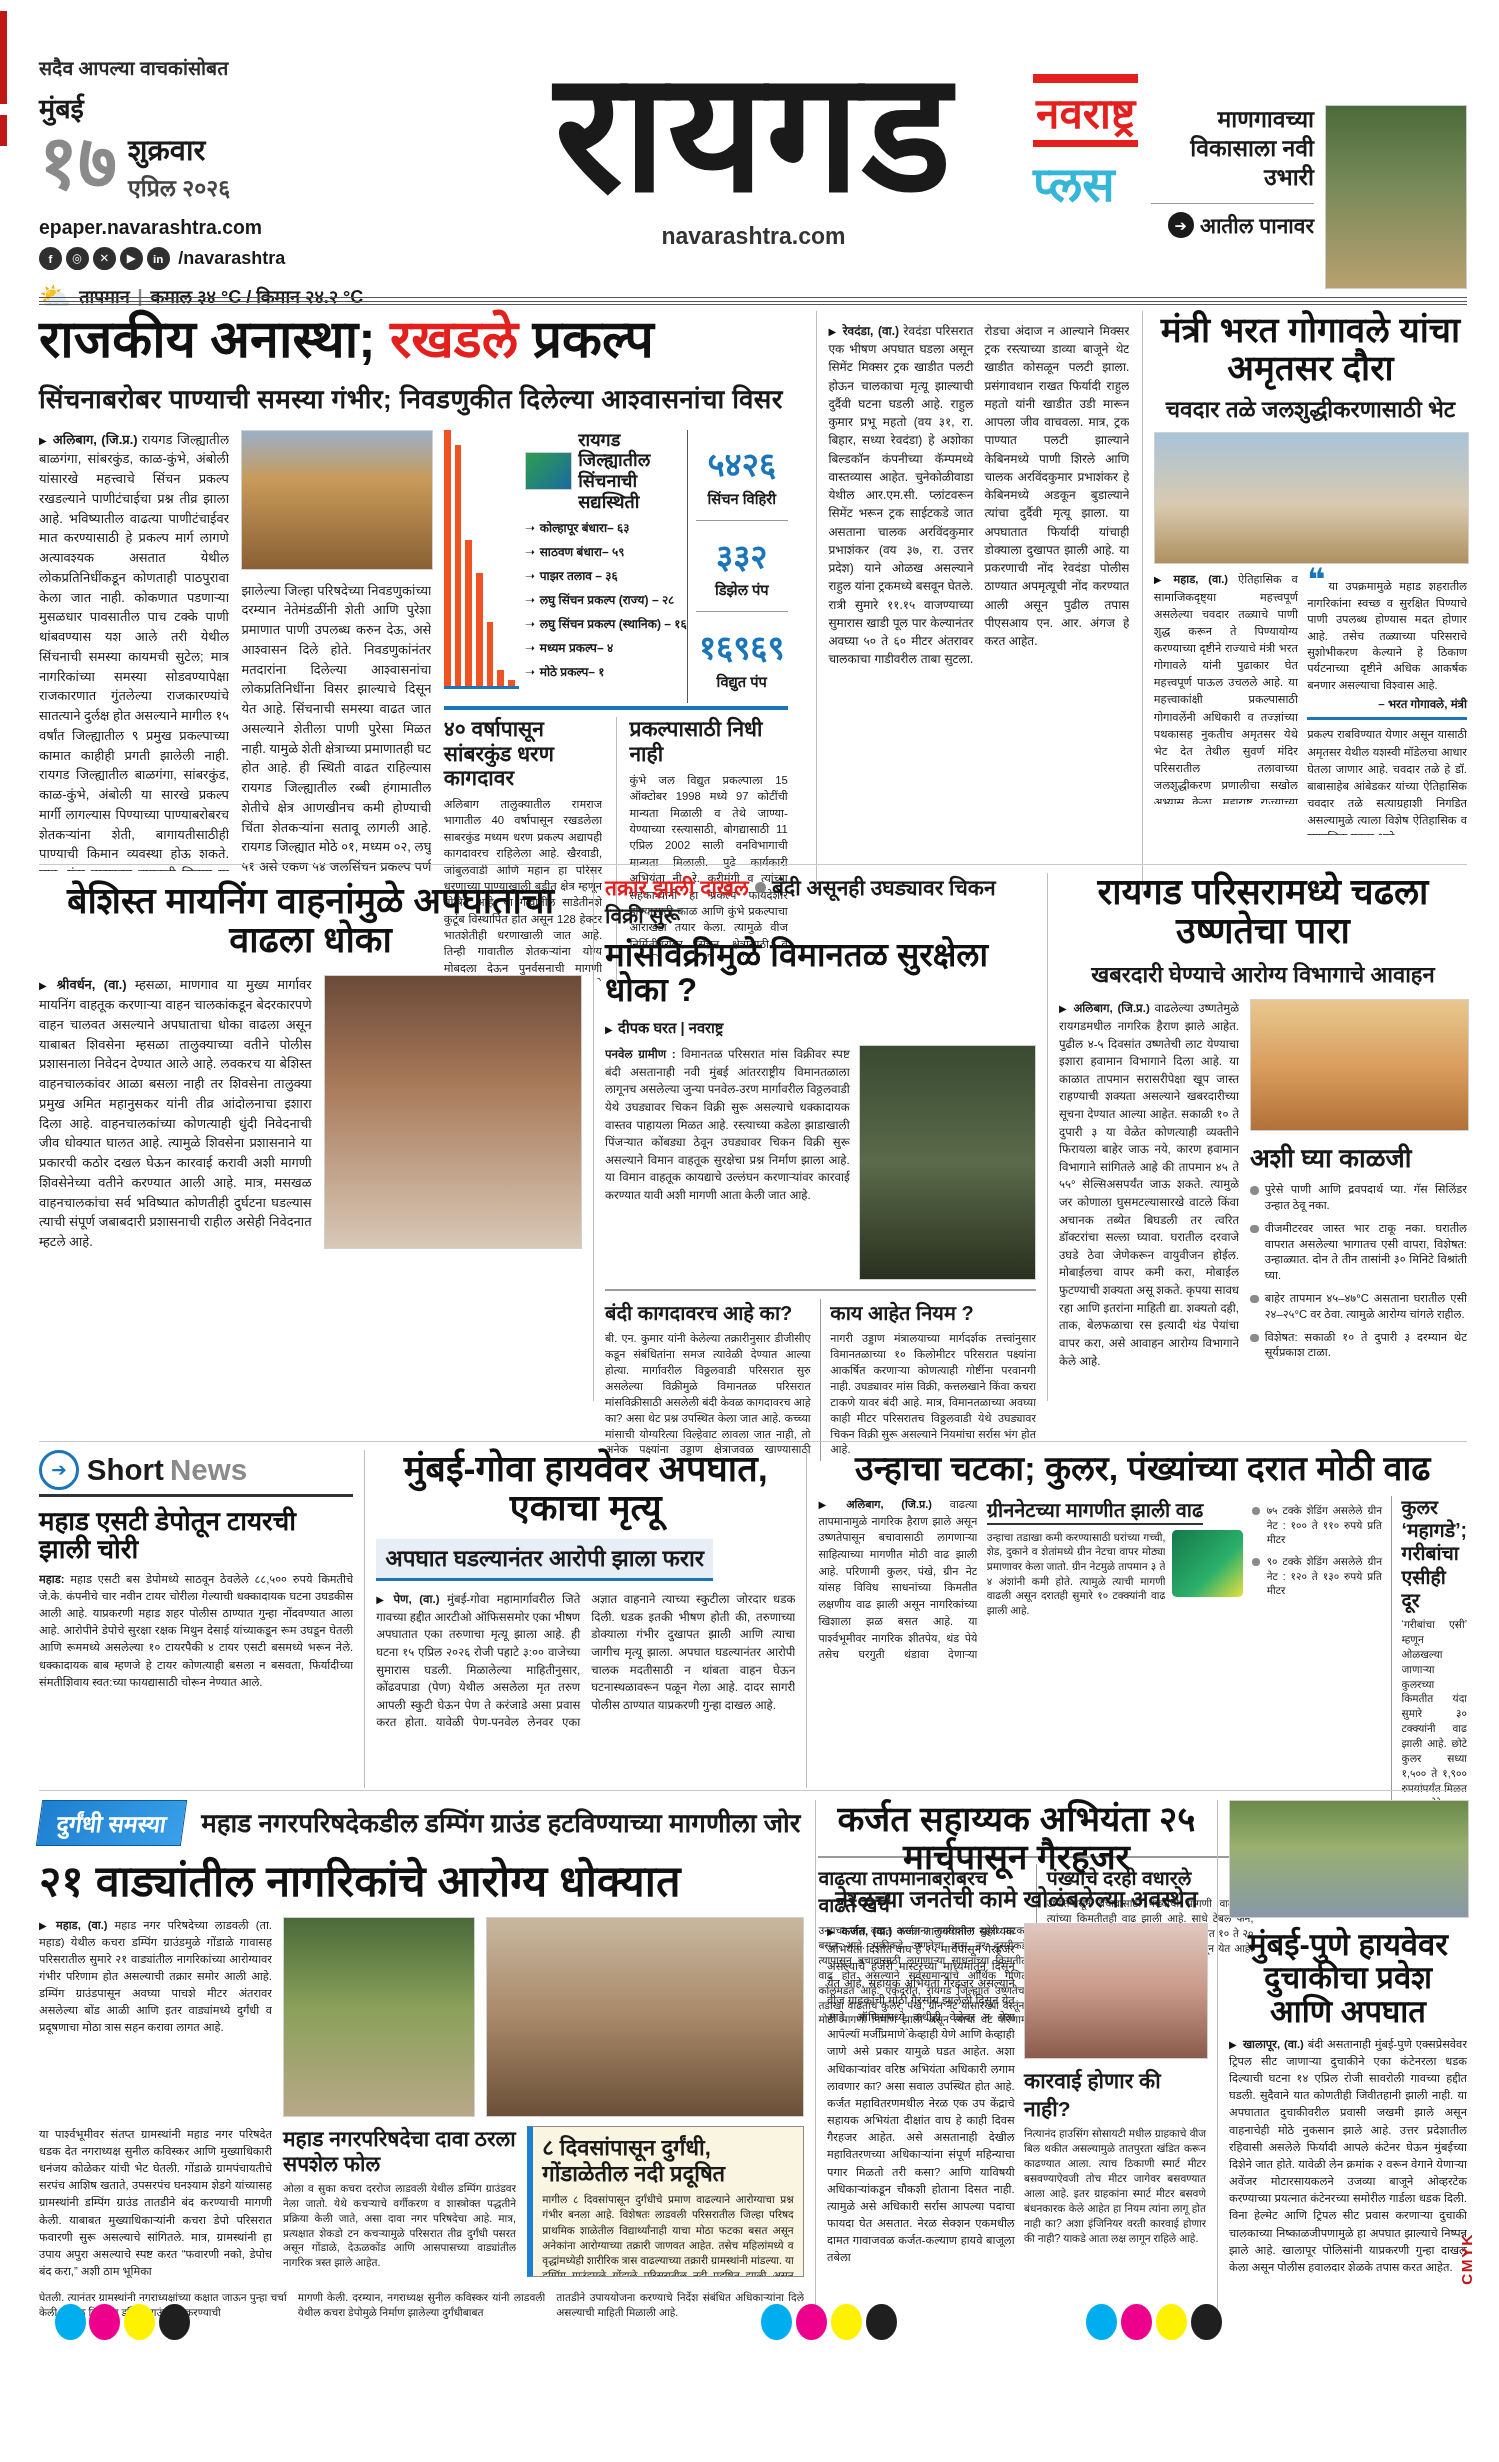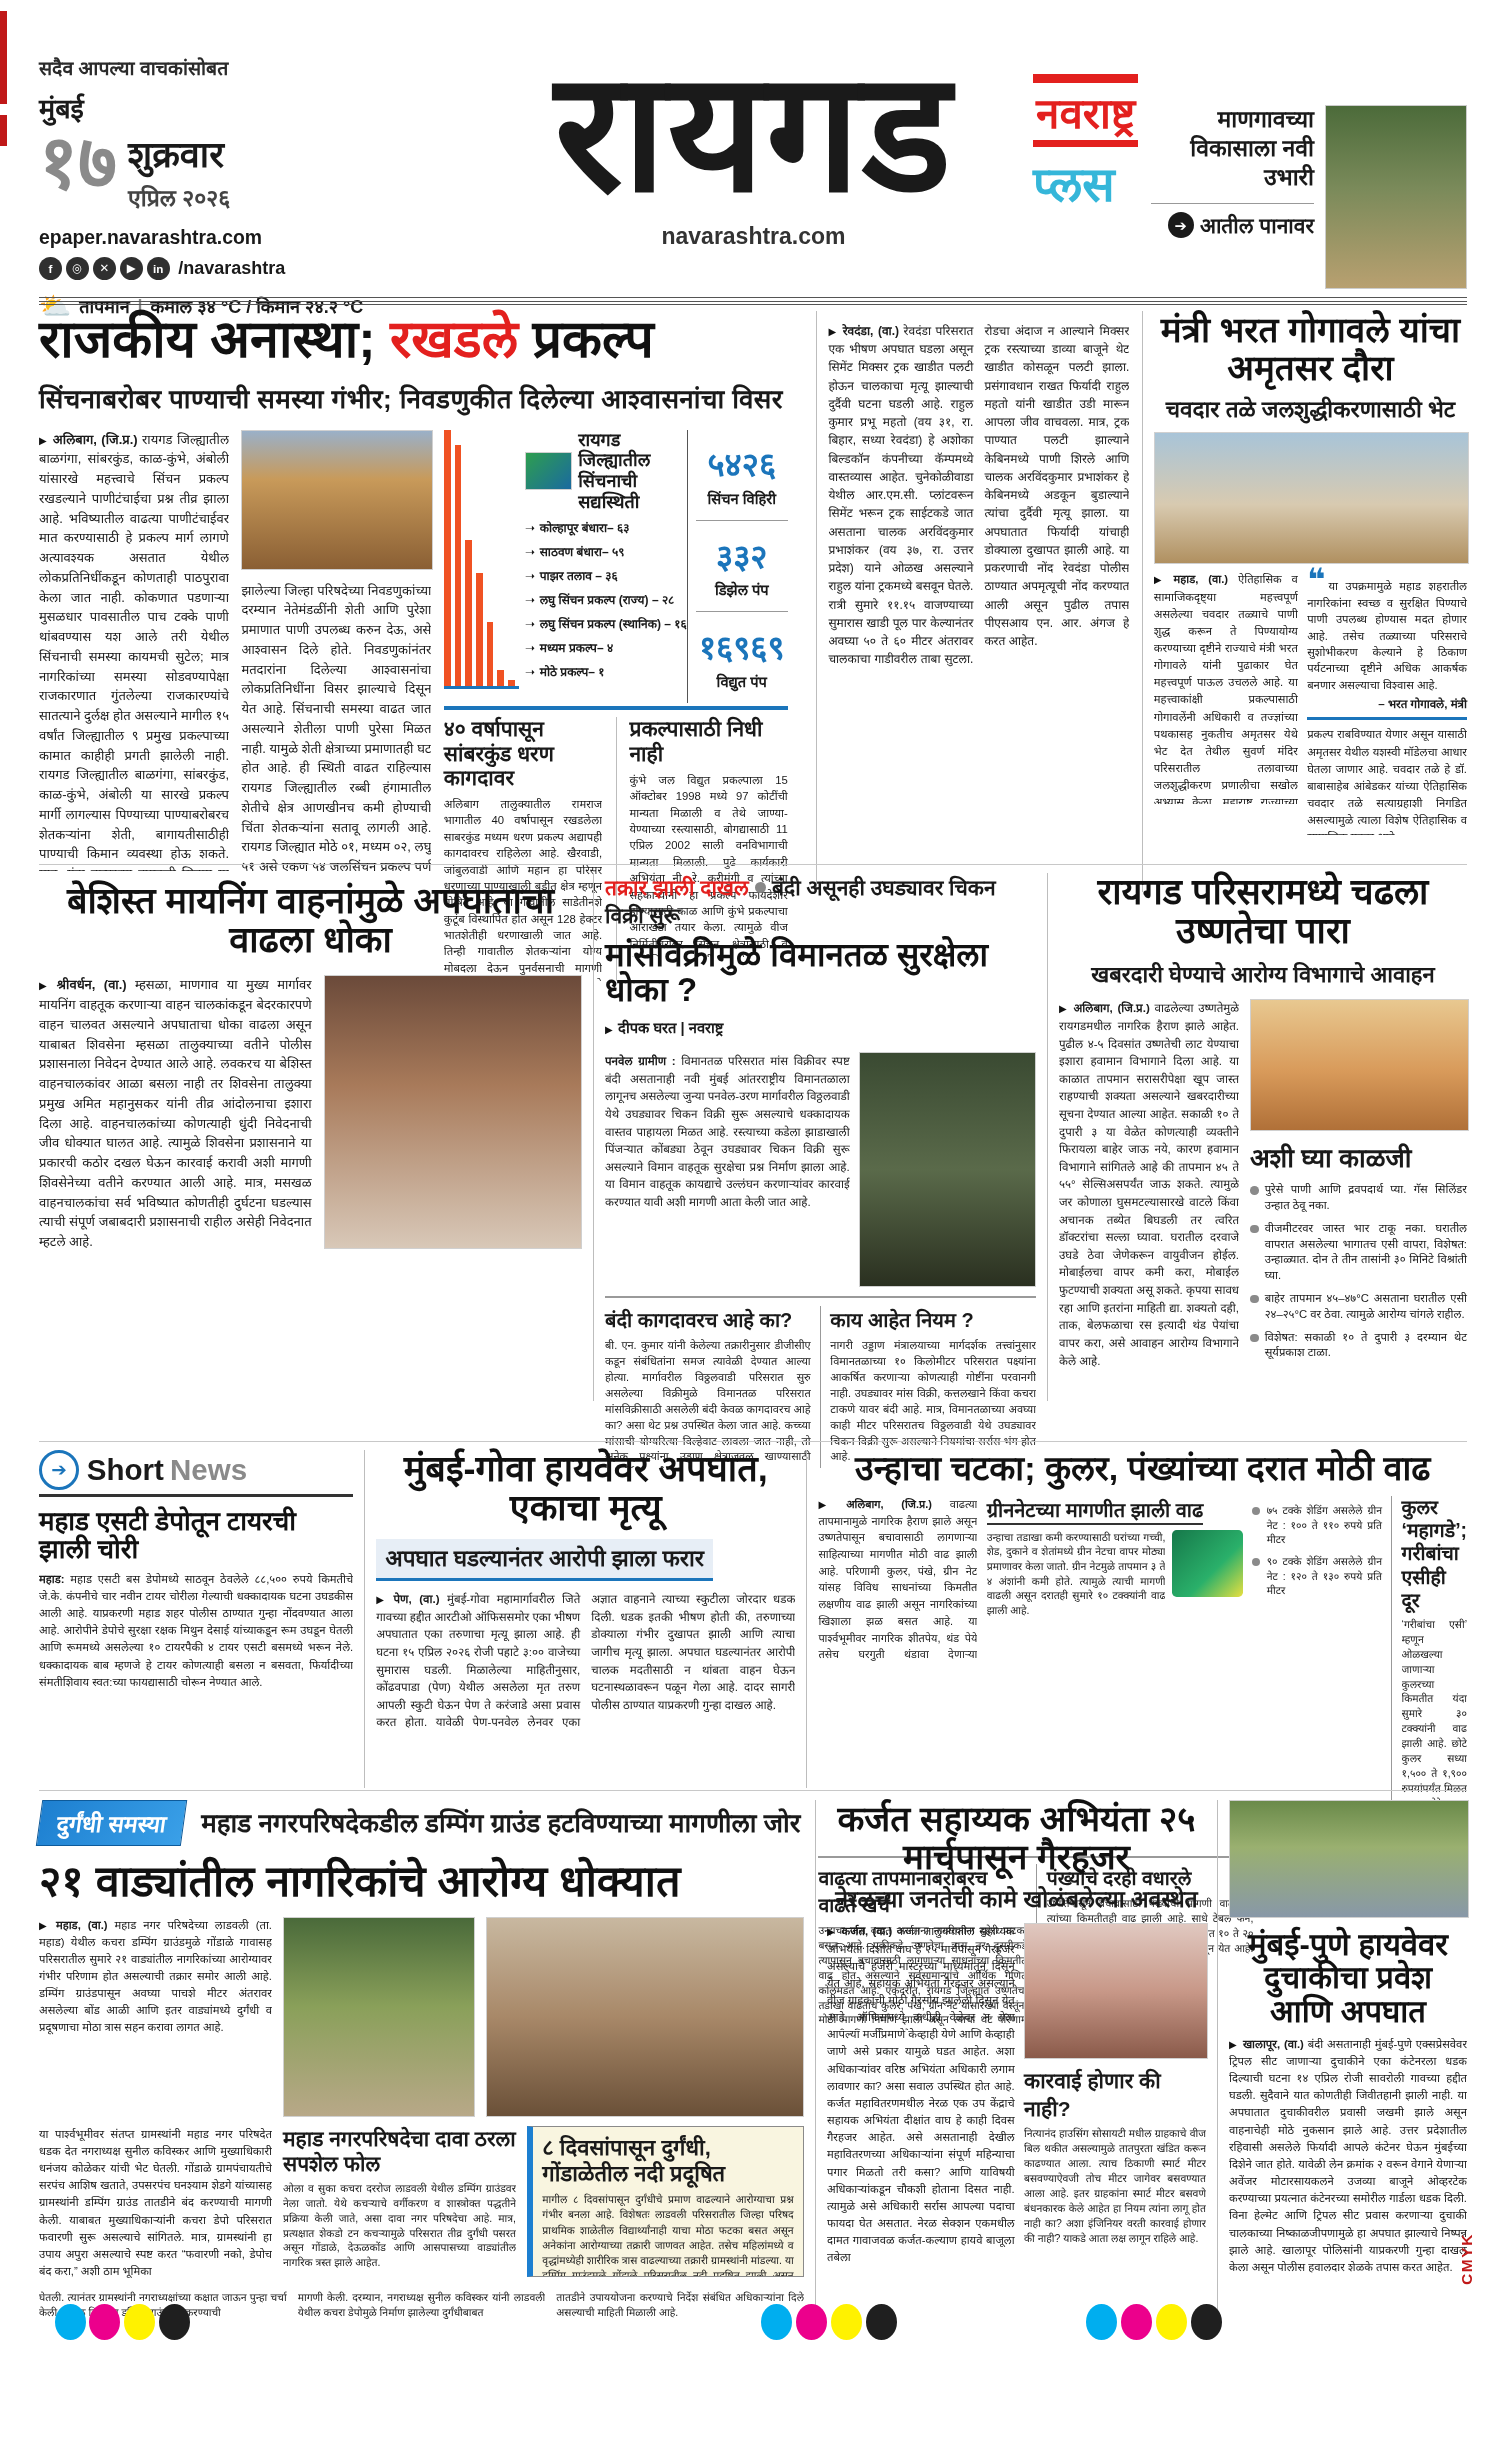--- a/index.html
+++ b/index.html
@@ -17,21 +17,21 @@
   .vline{border-left:0.8px solid #bdbdbd;}
   .photo{background:#c8b89a;border:0.8px solid #d0d0d0;}
   
   #mast{top:12.4px;height:276px;display:flex;}
   .m-left{width:365px;}
   .m-tag{font-size:19.4px;font-weight:700;color:#2b2b2b;margin-top:42px;}
   .m-city{font-size:27px;font-weight:800;margin-top:7.8px;}
   .m-daterow{display:flex;align-items:flex-start;margin-top:3.1px;}
   .m-day{font-size:75px;font-weight:800;color:#8a8a8a;line-height:0.9;}
   .m-dr{margin-left:11px;}
-  .m-week{font-size:36px;font-weight:800;}
+  .m-week{font-size:29px;font-weight:800;}
   .m-month{font-size:23px;font-weight:700;color:#444;margin-top:3.1px;}
   .m-epaper{font-size:19.4px;font-weight:700;margin-top:12.4px;}
   .m-social{display:flex;align-items:center;margin-top:7.8px;}
   .sic{width:23px;height:23px;border-radius:50%;background:#2f2f2f;color:#fff;font-size:11.6px;font-weight:700;
        display:flex;align-items:center;justify-content:center;margin-right:3.9px;}
   .m-handle{font-size:18px;font-weight:700;margin-left:4.7px;}
   .m-weather{display:flex;align-items:center;margin-top:11px;font-size:18px;font-weight:700;}
   .wx{font-size:26px;color:#666;margin-right:7.8px;}
   .m-center{width:699px;position:relative;}
   .m-logo{font-size:167px;font-weight:800;letter-spacing:1.6px;line-height:1;margin-top:37px;text-align:center;}
@@ -105,21 +105,21 @@
   .mining-h{font-size:36px;margin-top:9.3px;}
   .mining-row{display:flex;margin-top:15.5px;}
   .mining-b{flex:1;height:365px;}
   .mining-ph{width:256px;height:272px;margin-left:12.4px;
              background:linear-gradient(180deg,#6b4a3a 0%,#a87a5a 40%,#d8c8b8 100%);}
   .chick{width:431px;margin-left:11px;padding-left:11px;}
   .kicker{font-size:21px;font-weight:800;}
   .kick-dot{display:inline-block;width:11px;height:11px;border-radius:50%;background:#888;margin:0 6.2px 1.6px;}
   .chick-h{font-size:33px;margin-top:7.8px;}
   .chick-by{font-size:14.7px;font-weight:800;margin-top:9.3px;}
-  .chick-row{display:flex;margin-top:15px;}
+  .chick-row{display:flex;margin-top:8px;}
   .chick-b{flex:1;font-size:11.6px;height:233px;}
   .chick-ph{width:175px;height:233px;margin-left:9.3px;
             background:linear-gradient(180deg,#3a4a32 0%,#5a6a4a 50%,#2a3020 100%);}
   .chick-boxes{display:flex;margin-top:9.3px;border-top:2.3px solid #9a9a9a;padding-top:7.8px;}
   .cbx{width:50%;}
   .cbx+.cbx{border-left:0.8px solid #999;padding-left:9.3px;margin-left:9.3px;}
   .cbx-h{font-size:20px;font-weight:800;}
   .cbx-b{font-size:11px;line-height:1.45;text-align:justify;height:130px;overflow:hidden;margin-top:4.7px;}
   .heat{flex:1;margin-left:11px;padding-left:11px;}
   .heat-h{font-size:36px;}

